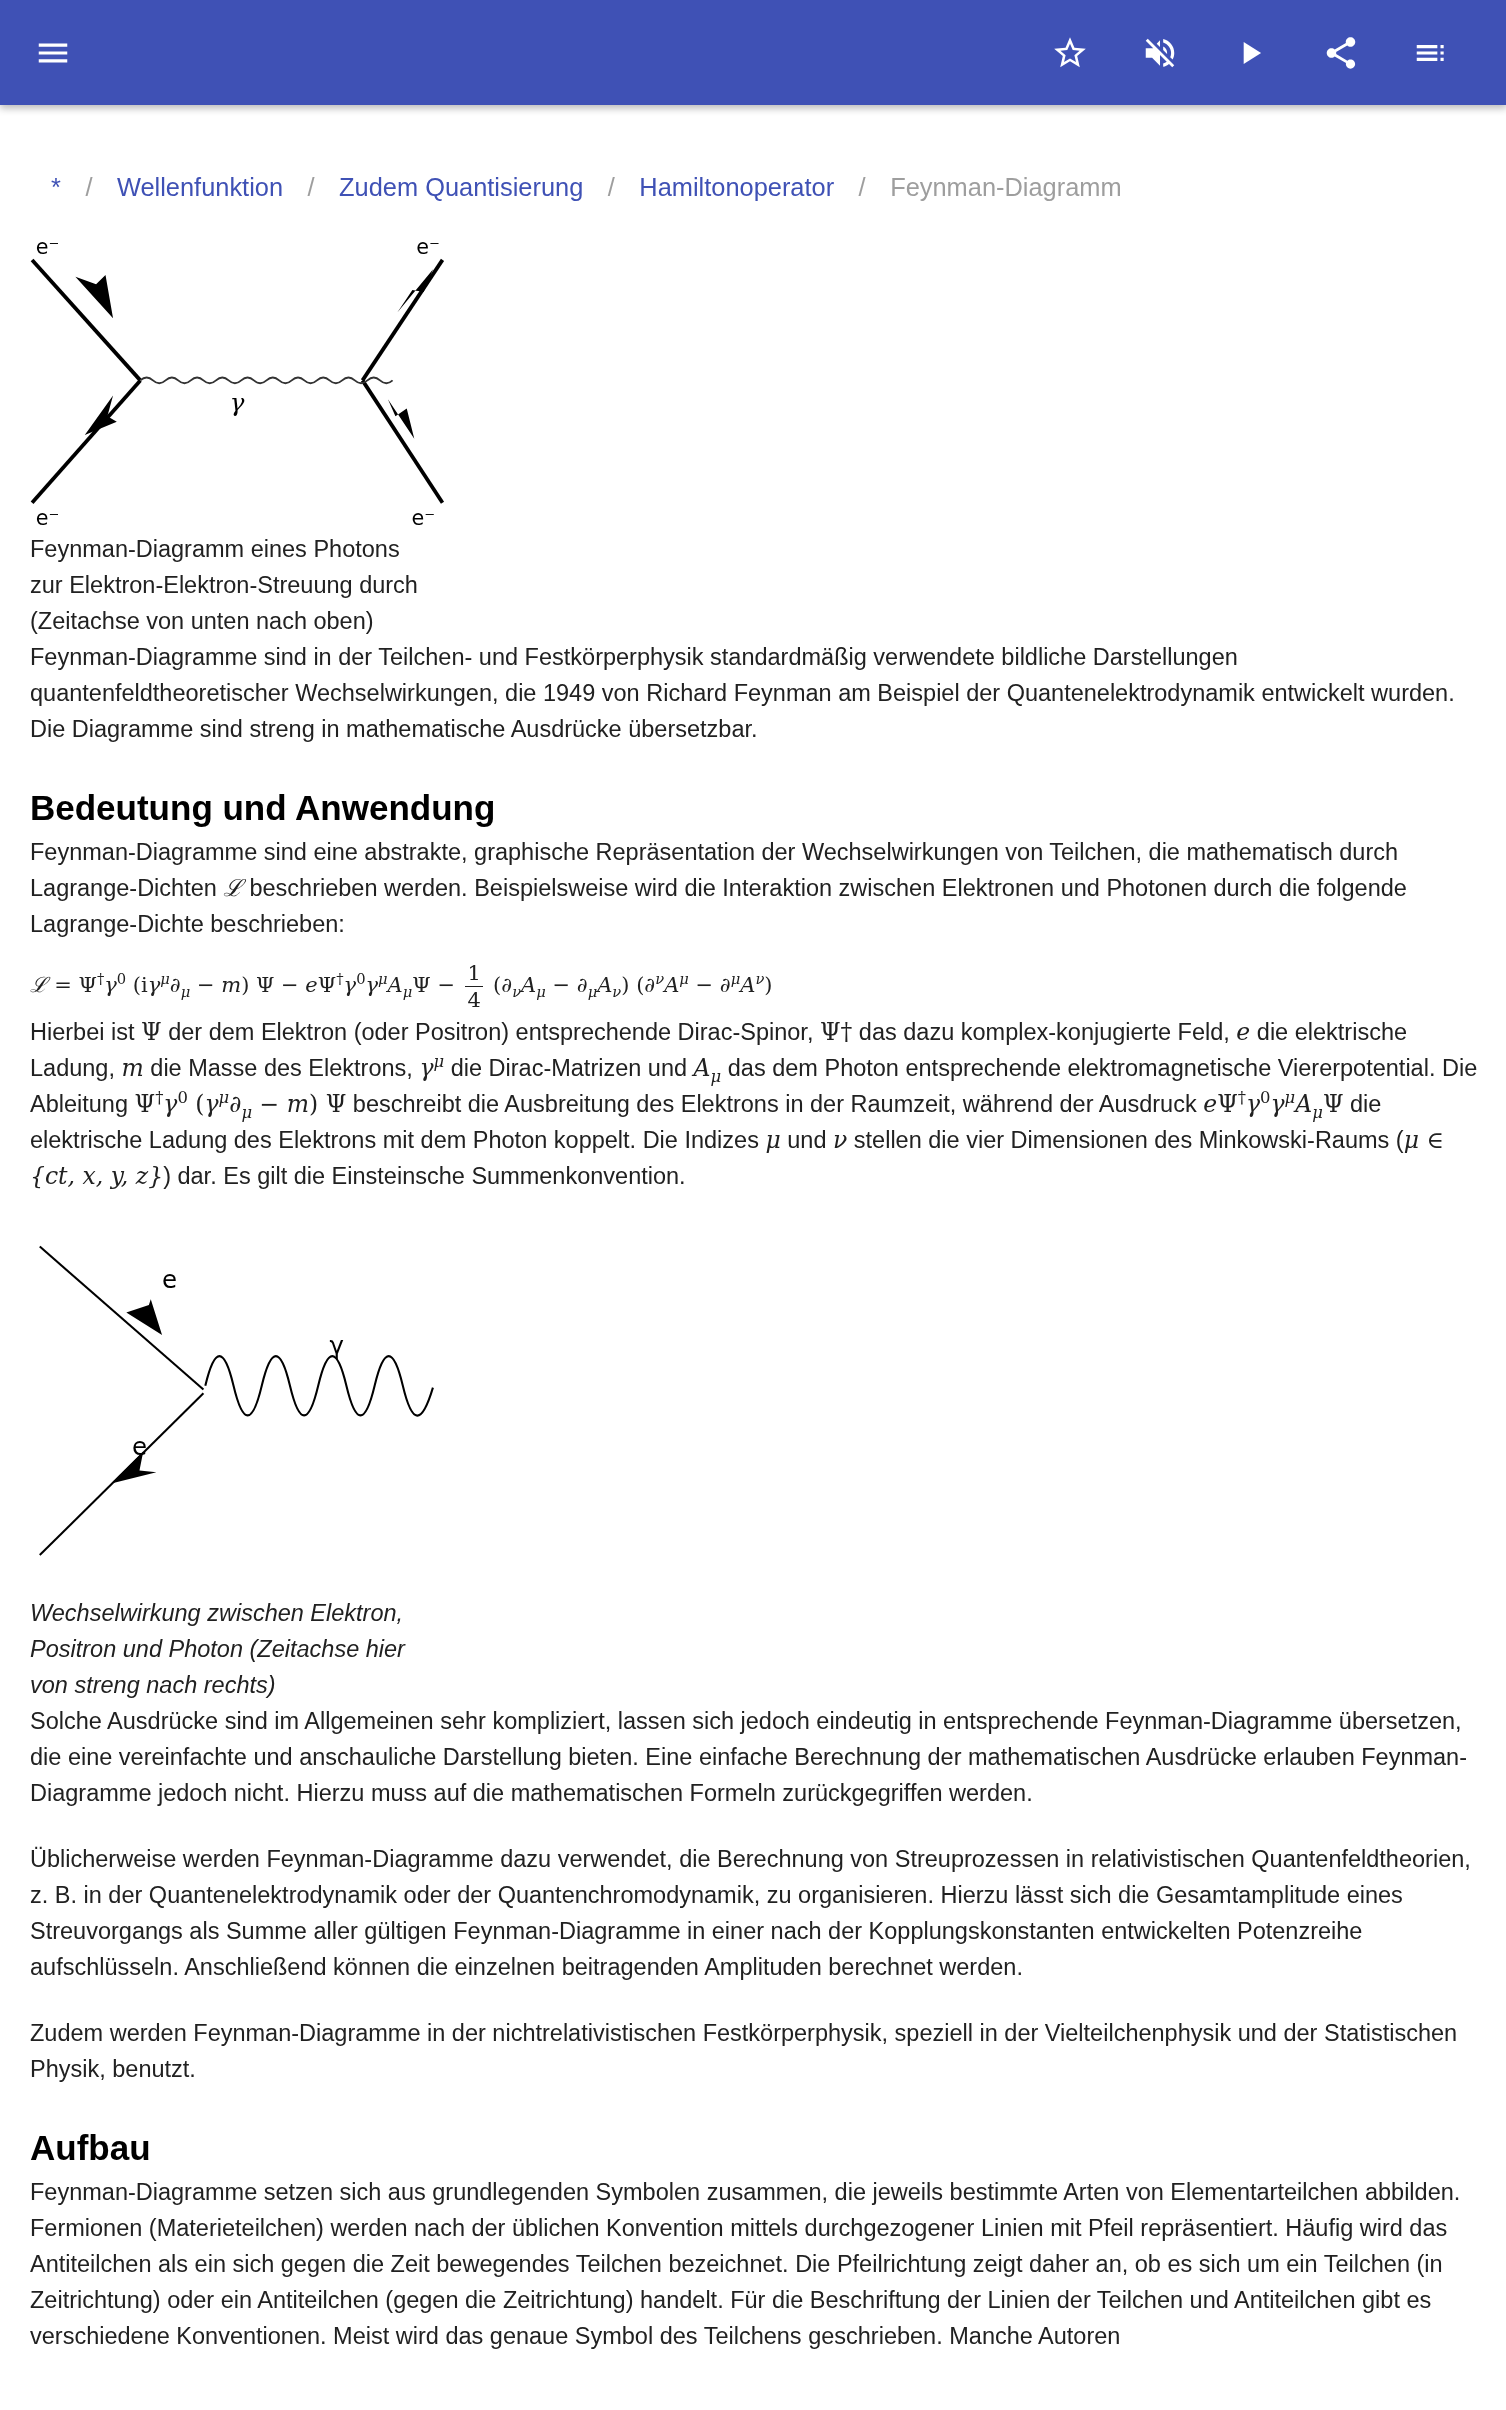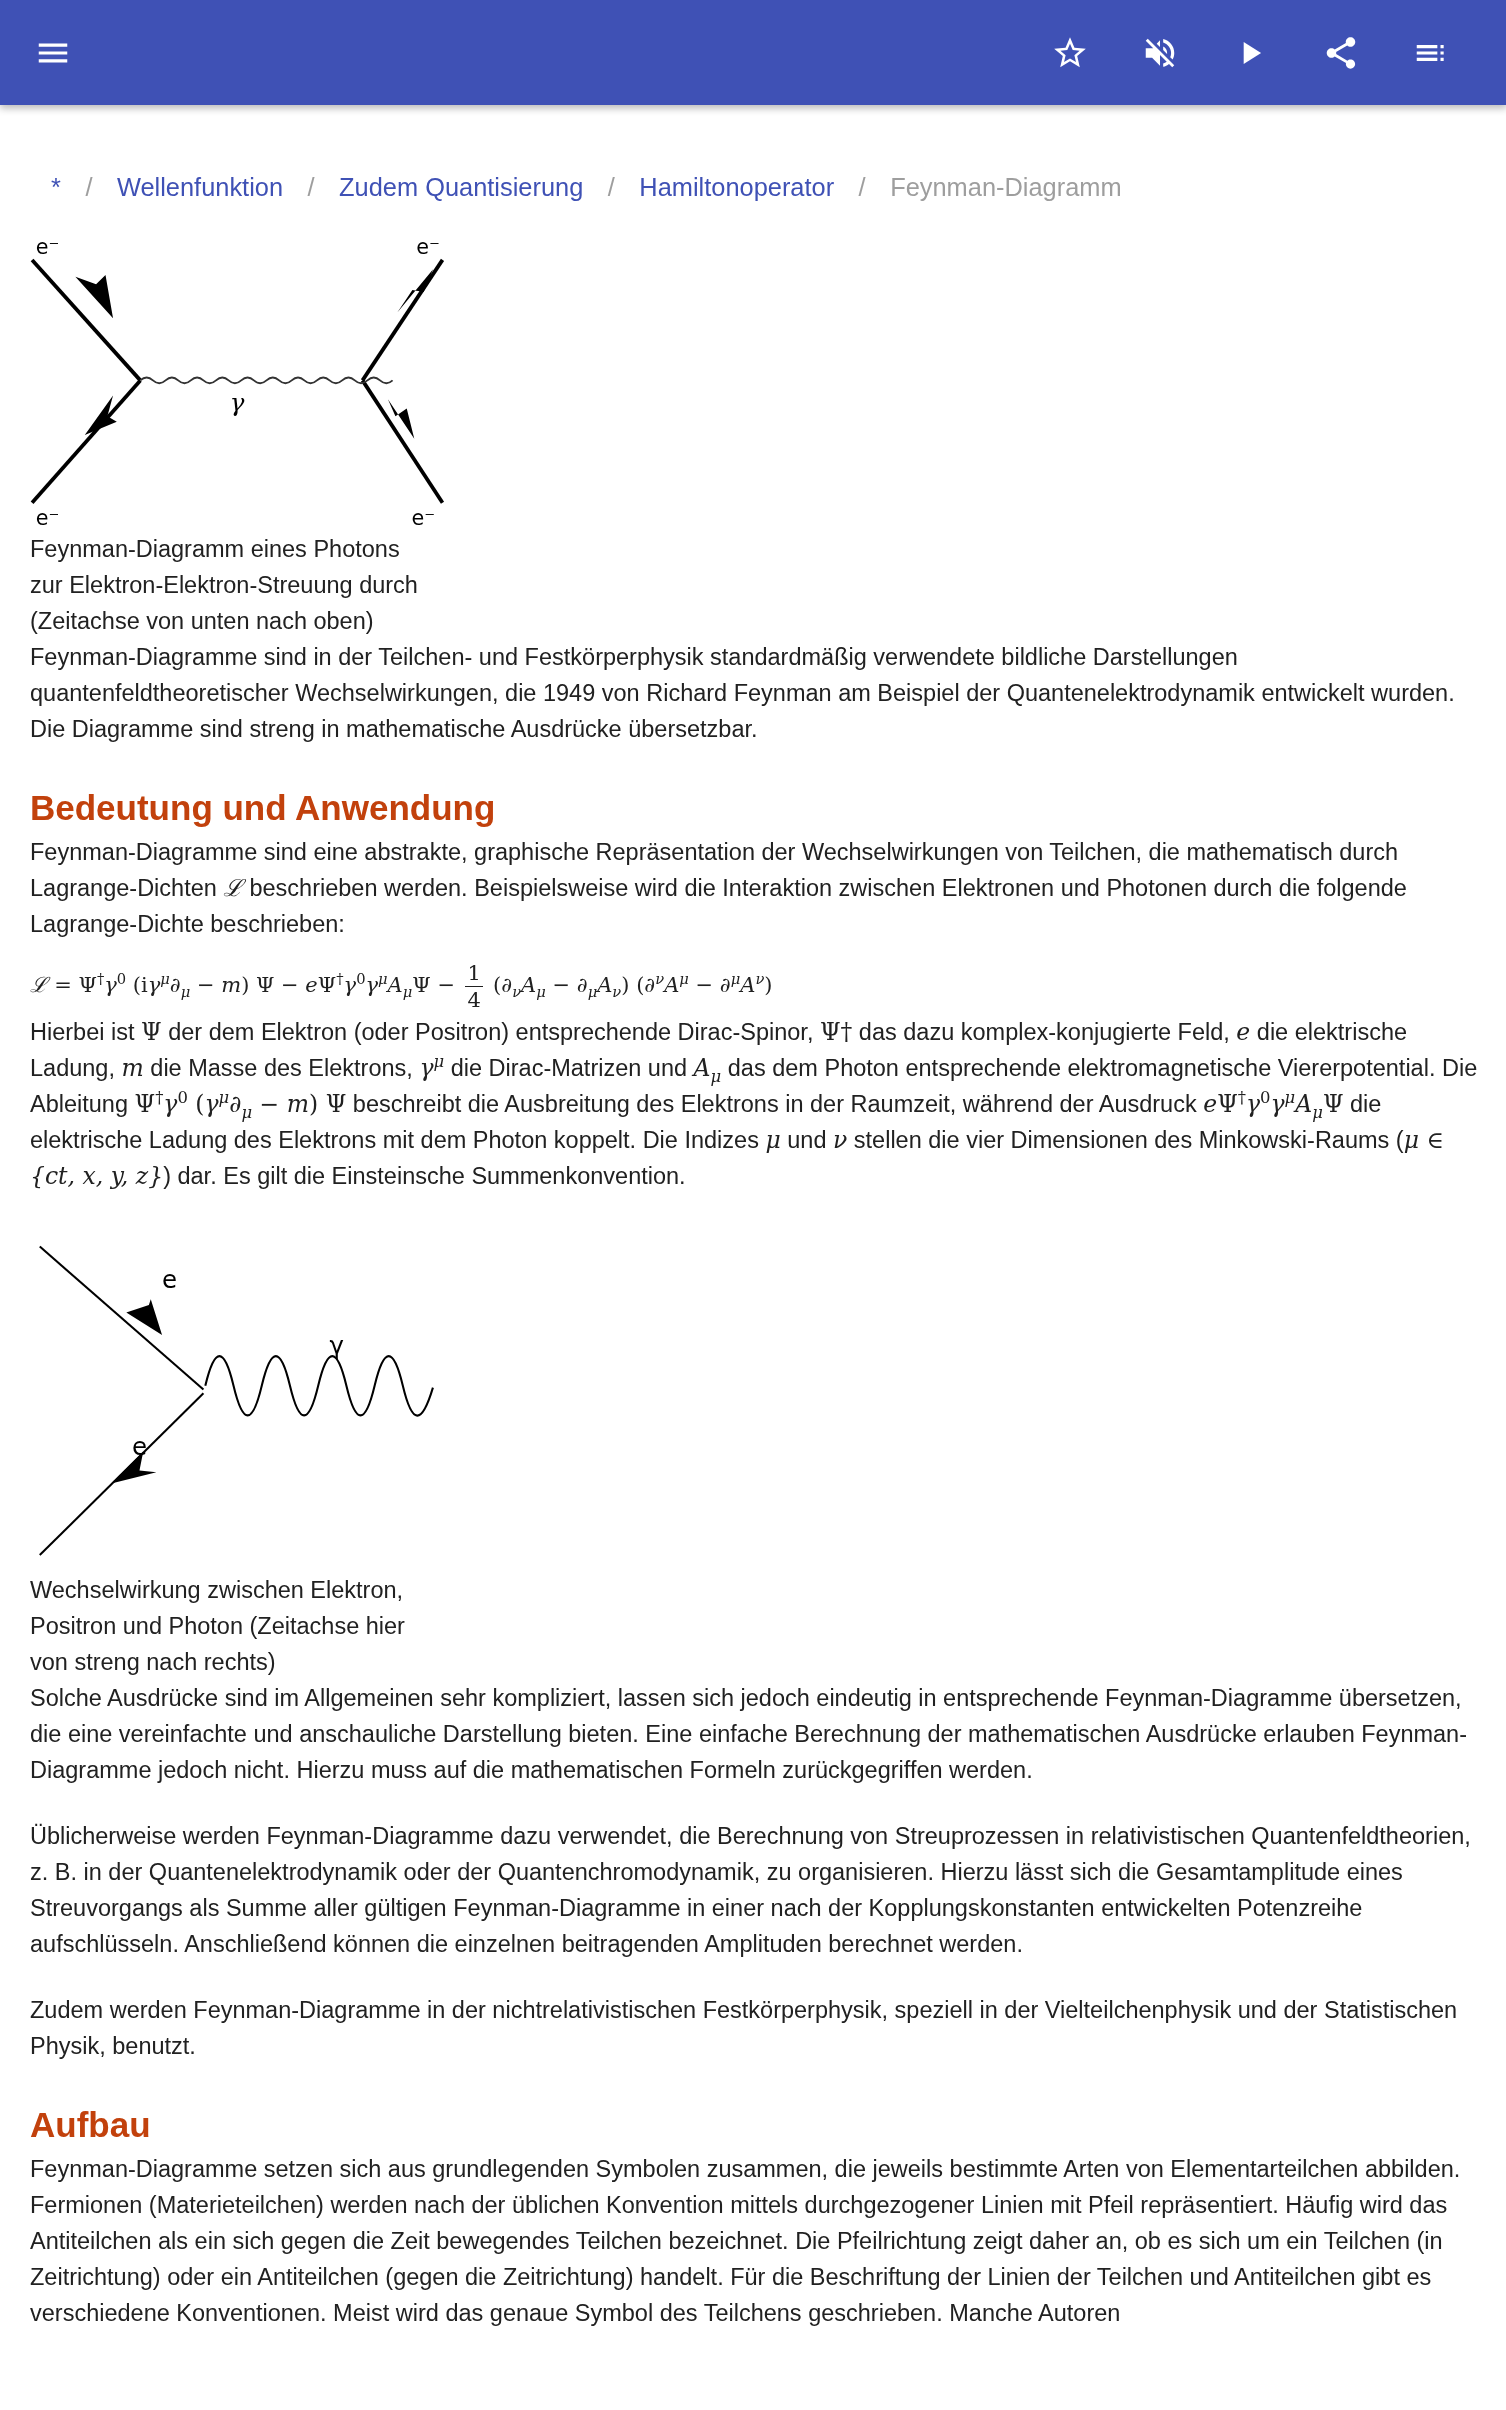--- a/index.html
+++ b/index.html
@@ -29,21 +29,21 @@
 
   .content {
     position: absolute; left: 30px; top: 226px; width: 1450px;
     font-size: 23.5px; line-height: 36px; color: #212121;
   }
   .figure svg { display: block; }
   .caption { width: 414px; font-size: 23.5px; line-height: 36px; }
   p { margin: 0; }
   p.gap { margin-top: 30px; }
   h2 {
-    font-size: 35px; line-height: 45px; font-weight: bold; color: #c2410c;
+    font-size: 35px; line-height: 45px; font-weight: bold; color: #000000;
     margin-top: 38px; margin-bottom: 3.8px;
   }
   b { font-weight: normal; margin-top: 40px; }
   .math { font-family: "DejaVu Serif", "Liberation Serif", serif; font-style: italic; }
   .math-up { font-family: "DejaVu Serif", "Liberation Serif", serif; }
   .equation {
     font-family: "DejaVu Serif", "Liberation Serif", serif;
     font-size: 21px; line-height: 56px; height: 72px; padding-top: 15px; white-space: nowrap;
   }
   .frac { display: inline-block; vertical-align: middle; text-align: center; font-style: normal; margin: 0 3.8px; }
@@ -160,21 +160,21 @@
       <g fill="#000">
         <polygon points="122,110 84,86 108,78 110,72" transform="translate(18,8)"></polygon>
         <polygon points="94,276 128,242 124,262 142,264" transform="translate(-8,0)"></polygon>
       </g>
       <g font-family="DejaVu Sans, sans-serif" font-size="26" fill="#000">
         <text x="140" y="68">e</text>
         <text x="108" y="246">e</text>
         <text x="318" y="138">γ</text>
       </g>
     </svg>
-    <div class="caption" style="margin-top:0;">
+    <div class="caption" style="margin-top:23px;font-style:italic;">
       <div>Wechselwirkung zwischen Elektron,</div>
       <div>Positron und Photon (Zeitachse hier</div>
       <div>von streng nach rechts)</div>
     </div>
   </div>
 
   <p>Solche Ausdrücke sind im Allgemeinen sehr kompliziert, lassen sich jedoch eindeutig in entsprechende Feynman-Diagramme übersetzen, die eine vereinfachte und anschauliche Darstellung bieten. Eine einfache Berechnung der mathematischen Ausdrücke erlauben Feynman-Diagramme jedoch nicht. Hierzu muss auf die mathematischen Formeln zurückgegriffen werden.</p>
   <p class="gap">Üblicherweise werden Feynman-Diagramme dazu verwendet, die Berechnung von Streuprozessen in relativistischen Quantenfeldtheorien, z. B. in der Quantenelektrodynamik oder der Quantenchromodynamik, zu organisieren. Hierzu lässt sich die Gesamtamplitude eines Streuvorgangs als Summe aller gültigen Feynman-Diagramme in einer nach der Kopplungskonstanten entwickelten Potenzreihe aufschlüsseln. Anschließend können die einzelnen beitragenden Amplituden berechnet werden.</p>
   <p class="gap">Zudem werden Feynman-Diagramme in der nichtrelativistischen Festkörperphysik, speziell in der Vielteilchenphysik und der Statistischen Physik, benutzt.</p>
 

